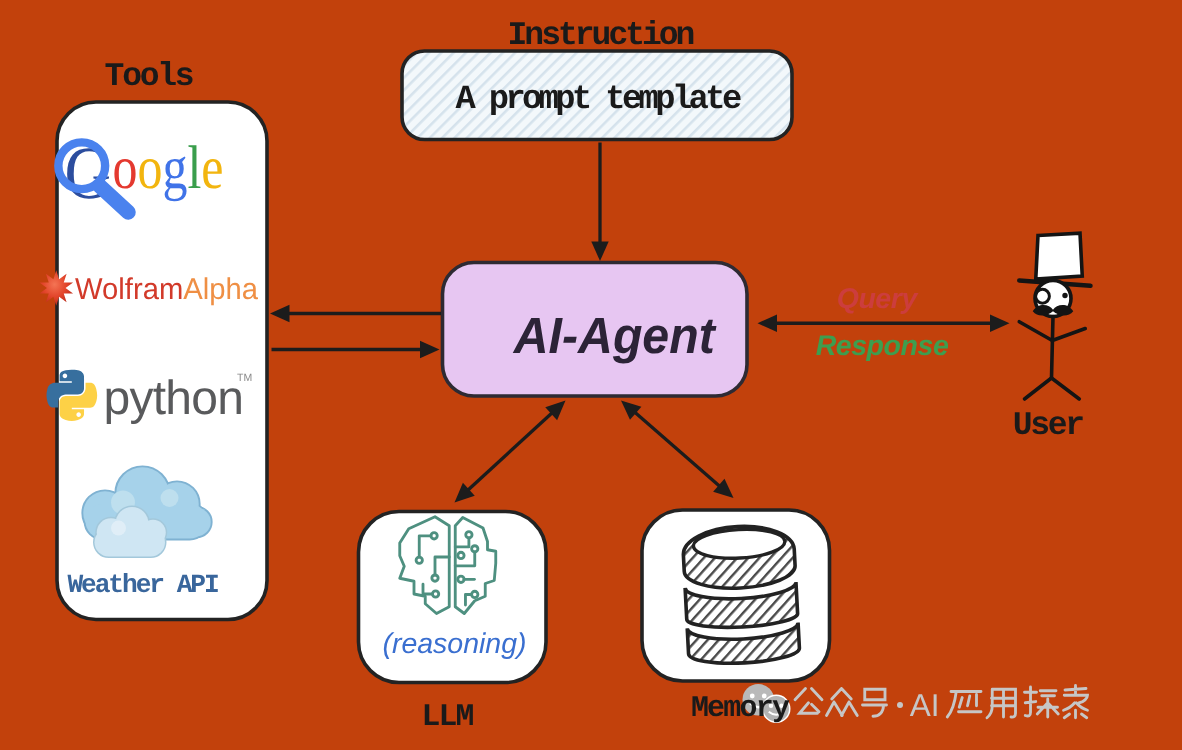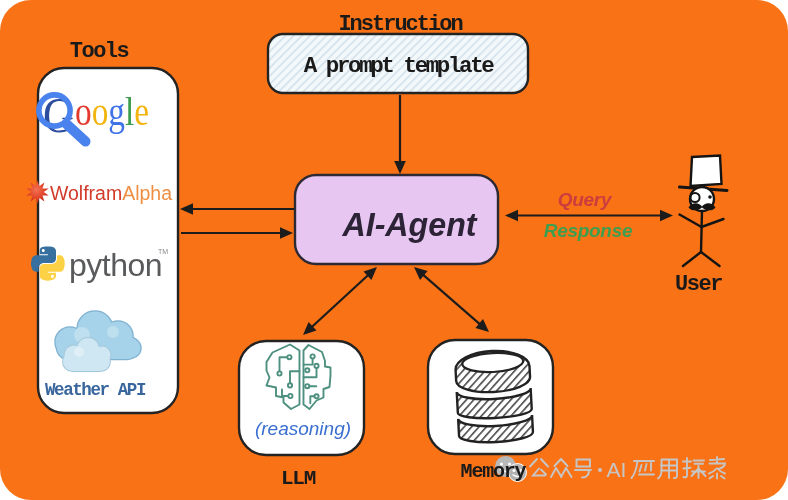--- a/index.html
+++ b/index.html
@@ -1,16 +1,16 @@
 <!DOCTYPE html>
 <html><head>
 <meta charset="utf-8">
 <style>
   html,body{margin:0;padding:0;background:#ffffff;}
-  #stage{position:relative;width:788px;height:500px;overflow:hidden;background:#f97316;border-radius:31px;}
+  #stage{position:relative;width:788px;height:500px;overflow:hidden;background:#c2410c;}
   svg{display:block;}
 </style>
 </head>
 <body>
 <div id="stage">
 <svg width="788" height="500" viewBox="0 0 788 500">
 <defs>
   <pattern id="hatchBlue" patternUnits="userSpaceOnUse" width="5.8" height="5.8" patternTransform="rotate(45)">
     <rect width="5.8" height="5.8" fill="#f3f8fb"></rect>
     <rect x="0" y="0" width="1.7" height="5.8" fill="#d5e2ec"></rect>

